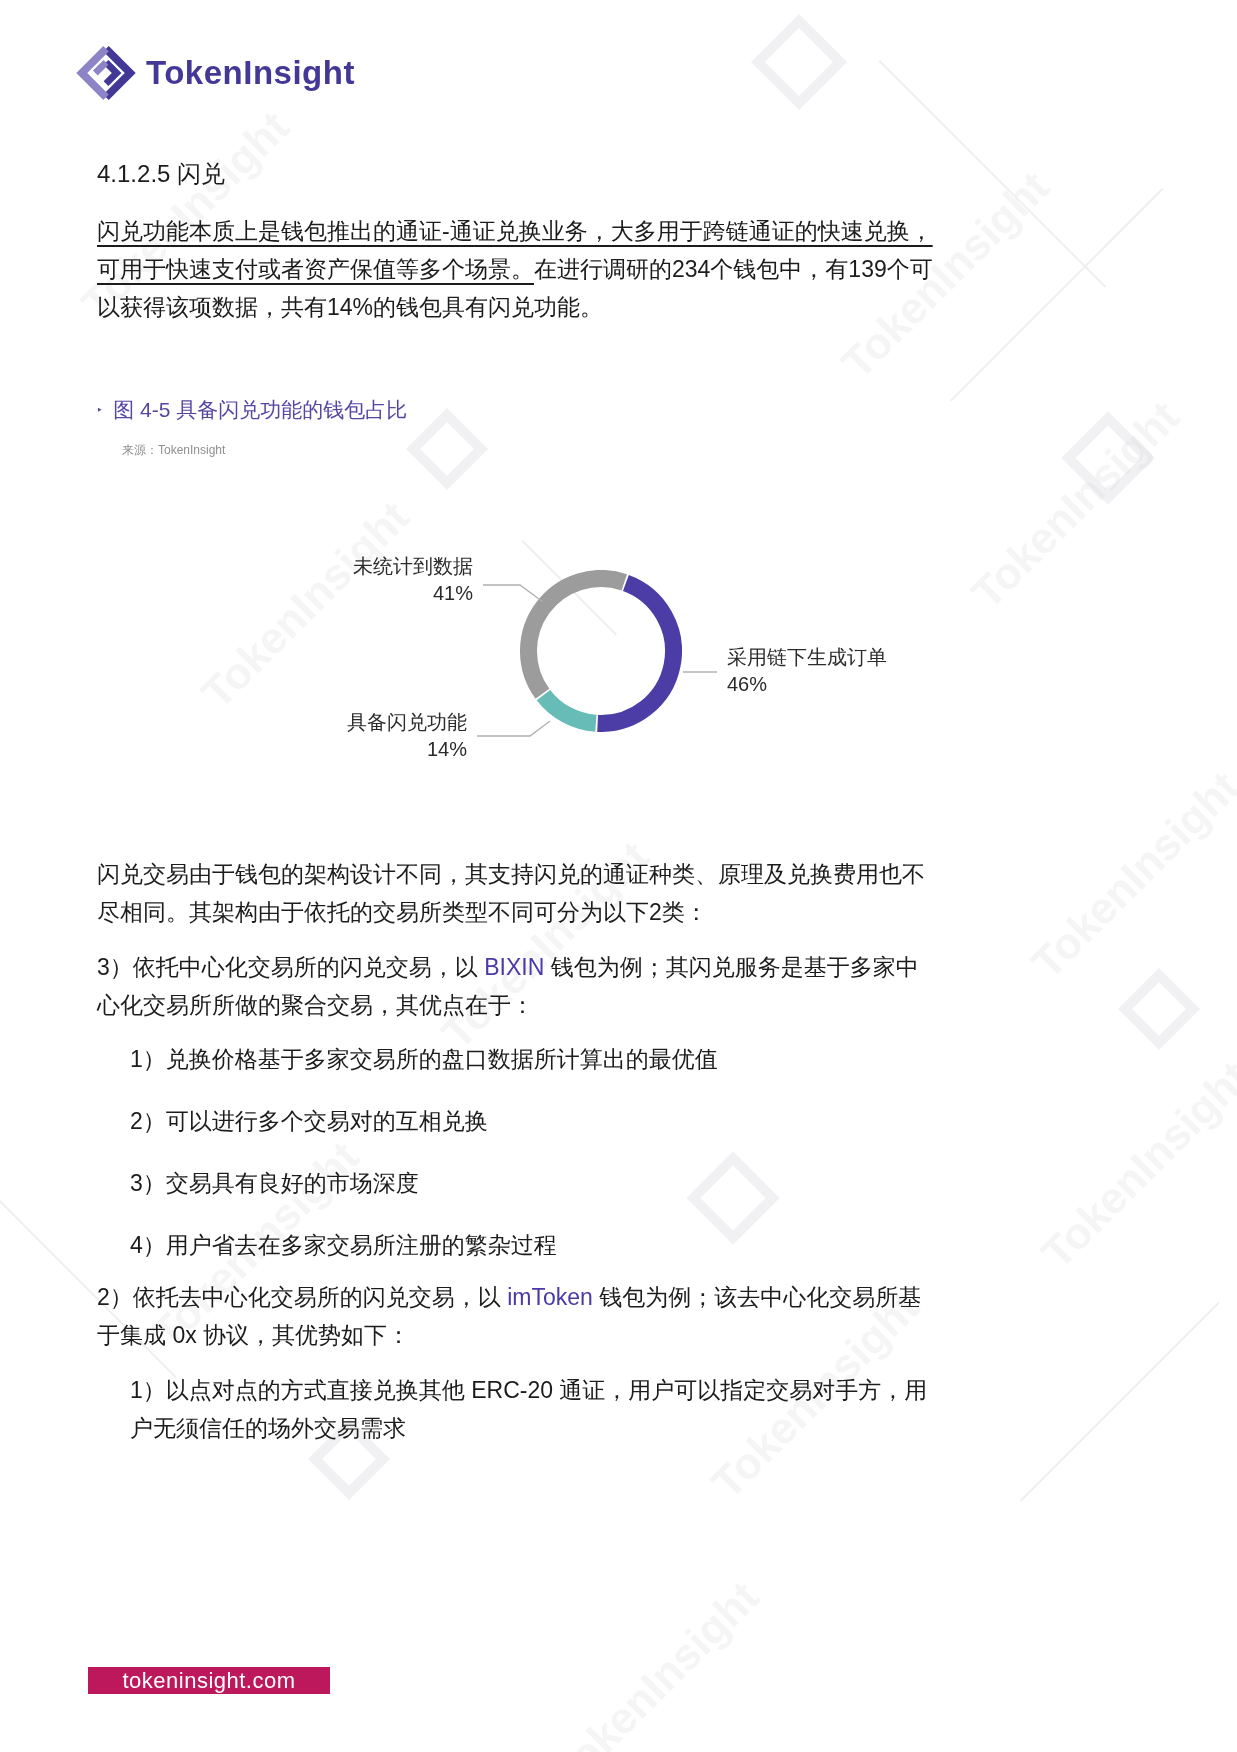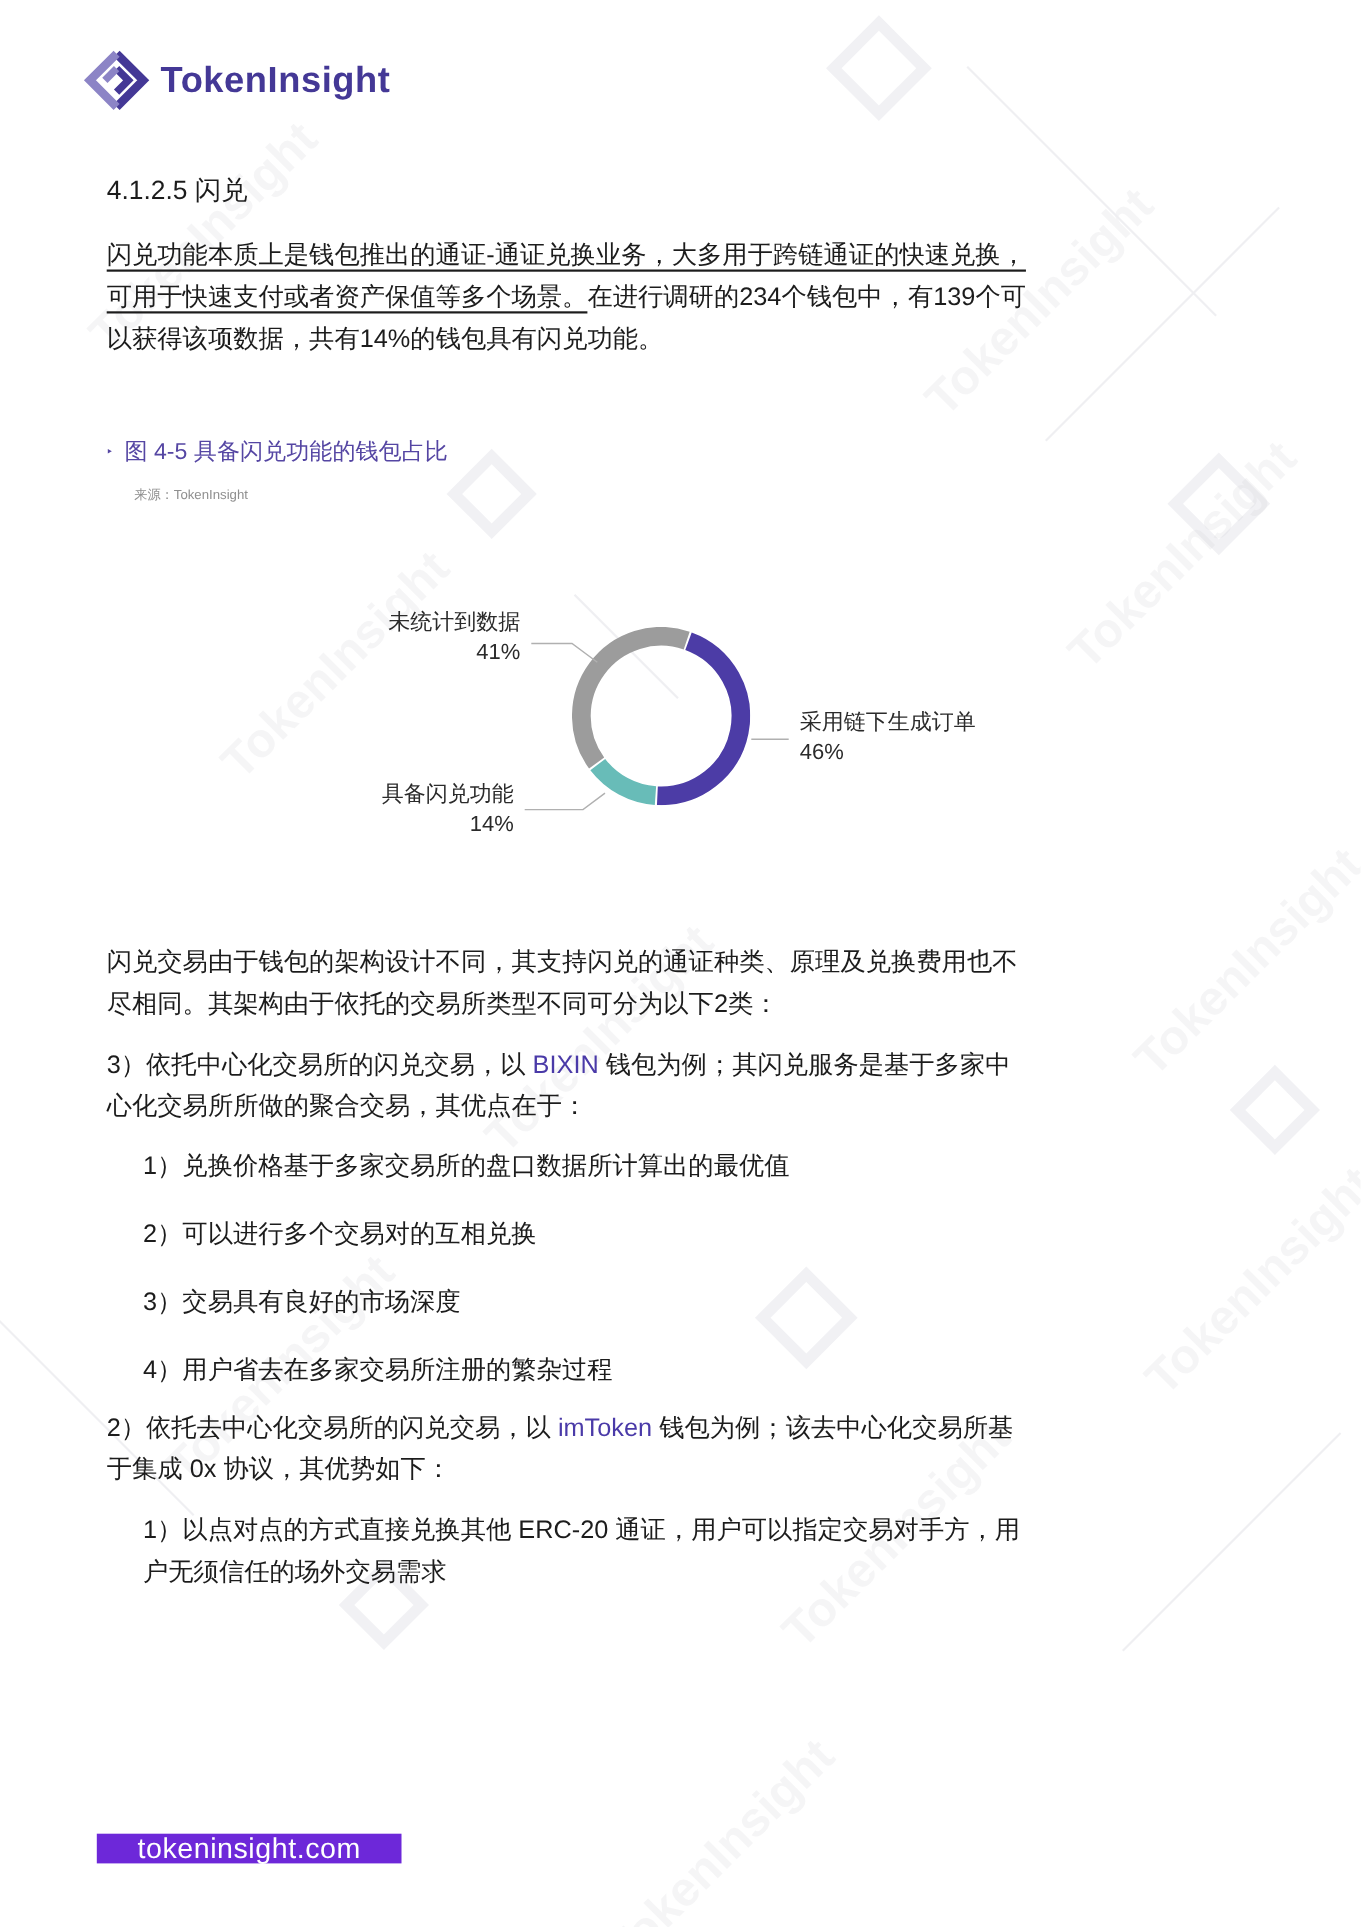--- a/index.html
+++ b/index.html
@@ -40,22 +40,22 @@
   
   .p-2     { top:855px; }
   .item-1  { top:948px; }
   .item-2  { top:1278px; }
   .subitem { padding-left:33px; }
   .s1a { top:1040px; } .s1b { top:1102px; } .s1c { top:1164px; } .s1d { top:1226px; }
   .s2a { top:1371px; } .s2b { top:1466px; }
   .link { color:#4a3aa8; }
 
   
-  .footer-bar { position:absolute; left:88px; top:1667px; width:277px; height:27px;
-                background:#6d28d9; color:#ffffff; font-size:26px;
+  .footer-bar { position:absolute; left:88px; top:1667px; width:242px; height:27px;
+                background:#be185d; color:#ffffff; font-size:22px;
                 display:flex; align-items:center; justify-content:center; letter-spacing:0.5px; }
 </style>
 </head>
 <body>
 
 <div class="page">
 
   <div class="wm wm-text" style="left:50px;  top:190px;">TokenInsight</div>
   <div class="wm wm-text" style="left:810px; top:250px;">TokenInsight</div>
   <div class="wm wm-text" style="left:170px; top:580px;">TokenInsight</div>

